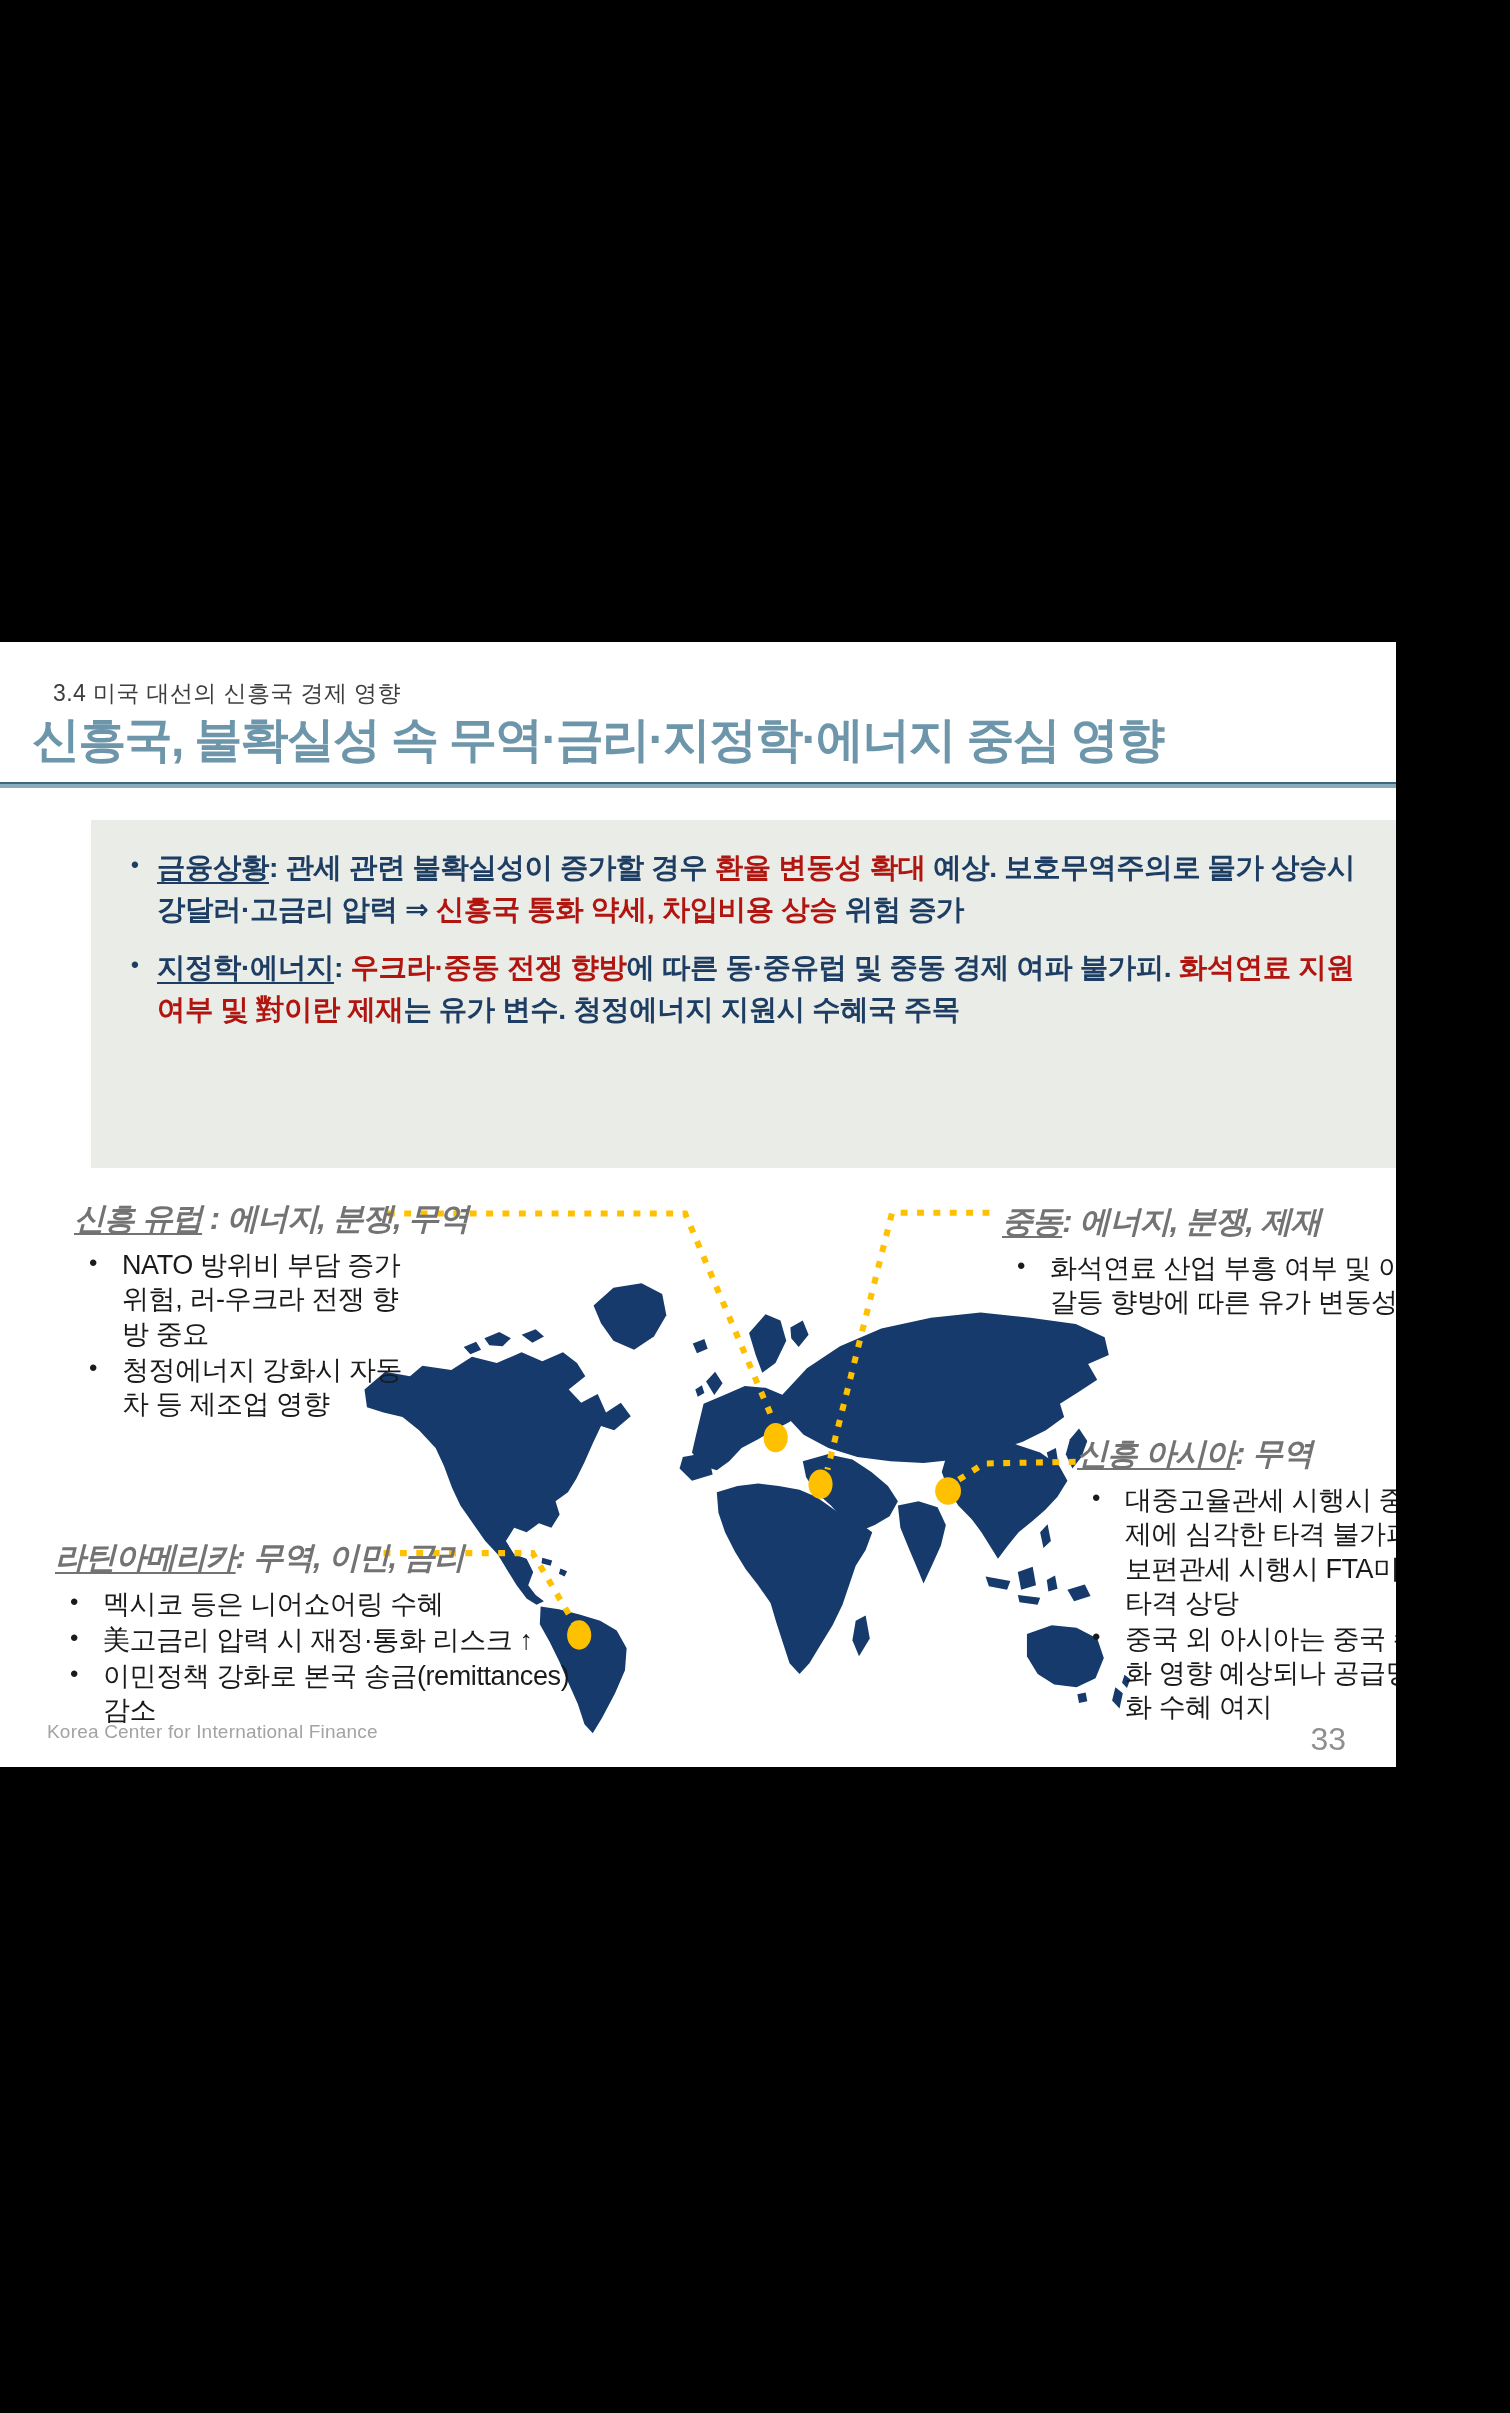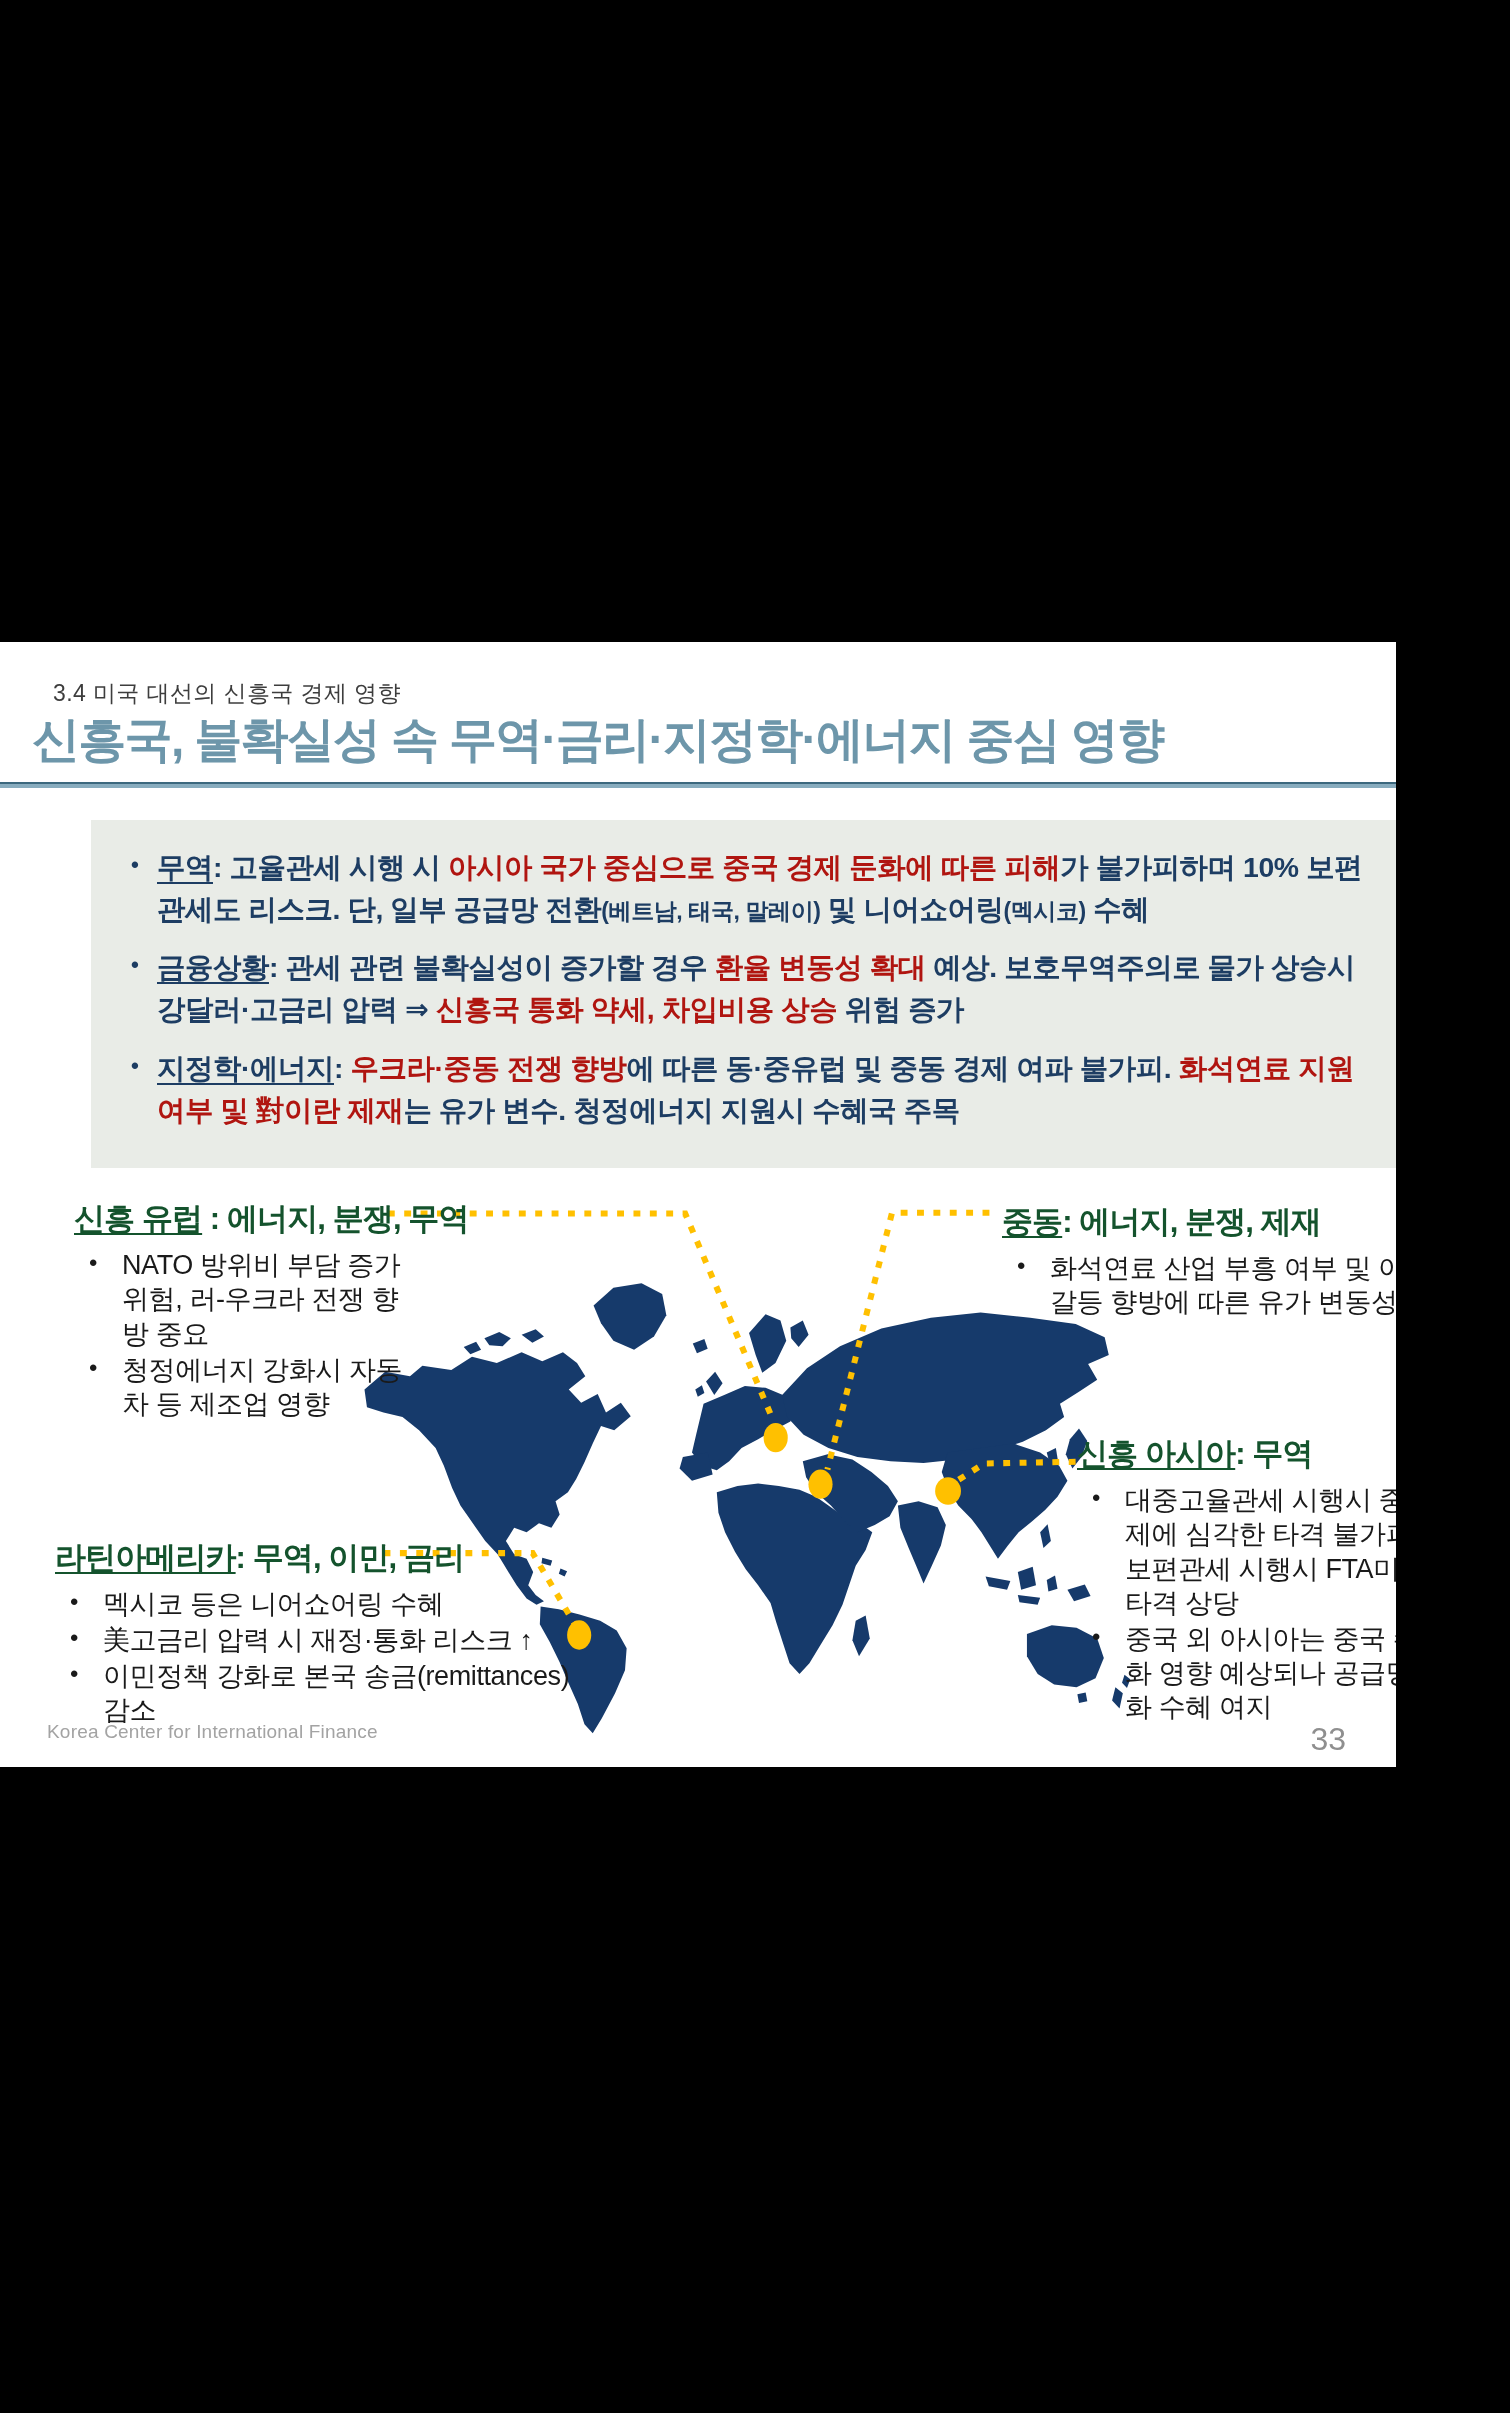--- a/index.html
+++ b/index.html
@@ -38,21 +38,21 @@
   }
   .rd{color:#b01510;}
   .u{text-decoration:underline;text-decoration-thickness:2.2px;text-underline-offset:5.2px;}
   .sm{font-size:23px;}
   
   .map-svg{position:absolute;left:319px;top:597px;width:827px;height:496px;}
   .overlay-svg{position:absolute;left:0;top:0;width:1510px;height:1125px;pointer-events:none;}
   
   .region{position:absolute;color:#1a1a1a;}
   .region h3{
-    margin:0 0 5.2px 0;font-size:31px;font-weight:700;color:#14532d;letter-spacing:-0.9px;white-space:nowrap;
+    margin:0 0 5.2px 0;font-size:31px;font-weight:700;color:#737373;letter-spacing:-0.9px;white-space:nowrap;font-style:italic;
   }
   .region h3 .ru{
     text-decoration:underline;text-decoration-thickness:1.7px;text-underline-offset:4.3px;
   }
   .region ul{margin:8px;padding:0;list-style:none;}
   .region li{
     position:relative;padding-left:40px;font-size:27px;line-height:1.27;letter-spacing:-0.4px;
     margin-bottom:1.7px;
   }
   .region li::before{
@@ -74,23 +74,20 @@
 <body>
 
 <div class="slide">
 
   <div class="eyebrow">3.4 미국 대선의 신흥국 경제 영향</div>
   <div class="title">신흥국, 불확실성 속 무역·금리·지정학·에너지 중심 영향</div>
   <div class="rule"></div>
 
   <div class="summary-box">
     <ul>
-      <li>
-        <span class="u">무역</span><span>: 고율관세 시행 시 </span><span class="rd">아시아 국가 중심으로 중국 경제 둔화에 따른 피해</span><span>가 불가피하며 10% 보편관세도 리스크. 단, 일부 공급망 전환</span><span class="sm">(베트남, 태국, 말레이)</span><span> 및 니어쇼어링</span><span class="sm">(멕시코)</span><span> 수혜</span>
-      </li>
       <li>
         <span class="u">금융상황</span><span>: 관세 관련 불확실성이 증가할 경우 </span><span class="rd">환율 변동성 확대</span><span> 예상. 보호무역주의로 물가 상승시 강달러·고금리 압력 ⇒ </span><span class="rd">신흥국 통화 약세, 차입비용 상승</span><span> 위험 증가</span>
       </li>
       <li>
         <span class="u">지정학·에너지</span><span>: </span><span class="rd">우크라·중동 전쟁 향방</span><span>에 따른 동·중유럽 및 중동 경제 여파 불가피. </span><span class="rd">화석연료 지원 여부 및 對이란 제재</span><span>는 유가 변수. 청정에너지 지원시 수혜국 주목</span>
       </li>
     </ul>
   </div>
 
   <svg class="map-svg" viewBox="0 0 1000 560" preserveAspectRatio="none">

